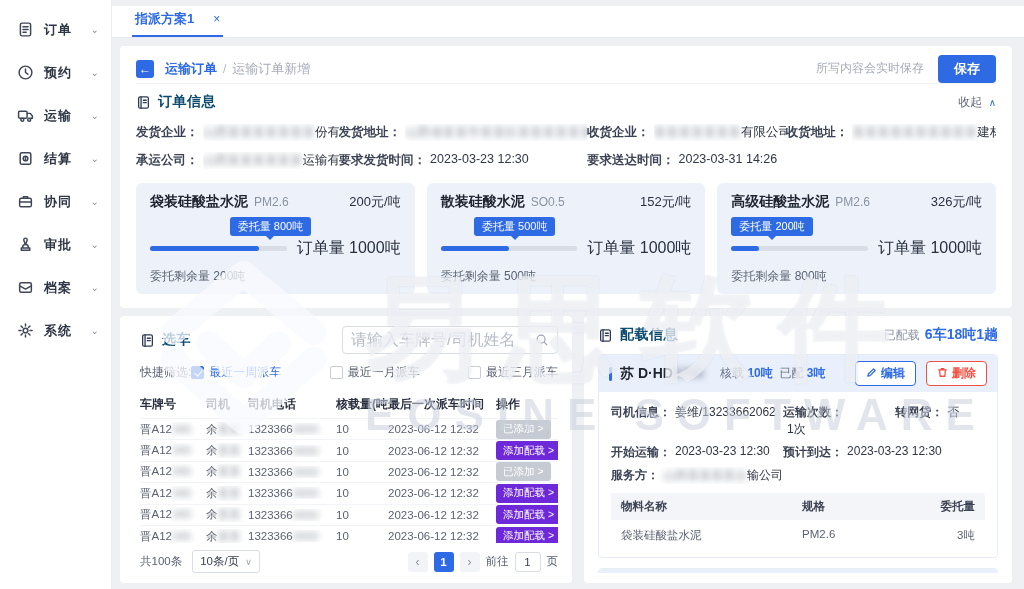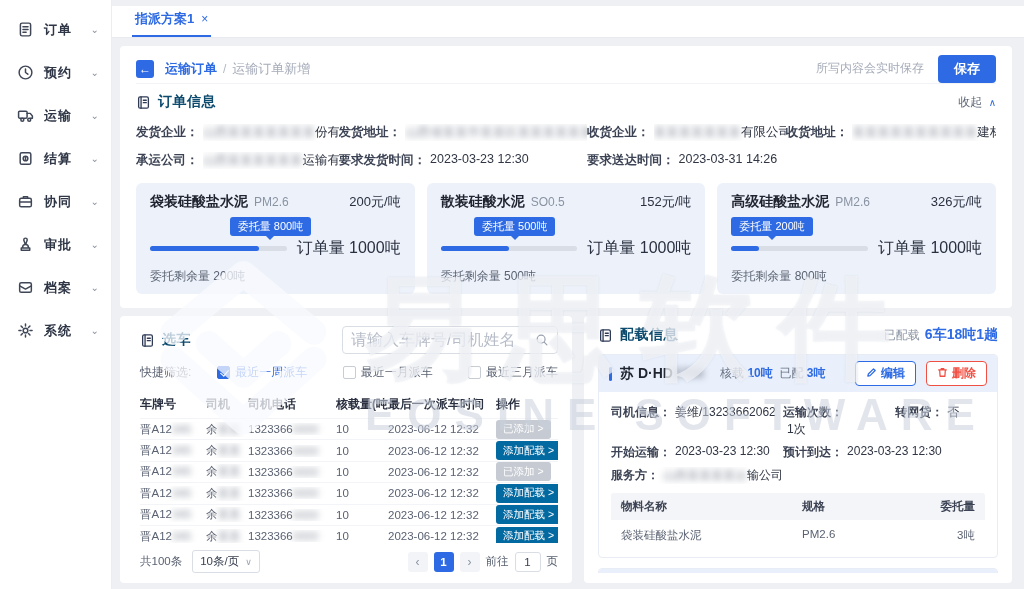--- a/index.html
+++ b/index.html
@@ -12,21 +12,21 @@
   .side-item { display:flex; align-items:center; height:43px; padding:0 12px 0 17px; color:#2f3646; font-size:13px; cursor:pointer; }
   .s-icon { width:17px; height:17px; margin-right:10px; flex:none; }
   .s-icon svg { width:17px; height:17px; }
   .s-label { font-weight:bold; letter-spacing:1px; }
   .chev { margin-left:auto; color:#8a919f; font-size:10px; }
 
   
   .main { flex:1; min-width:0; display:flex; flex-direction:column; background:#eef0f4; }
   .topstrip { height:6px; background:#eef0f4; }
   .tabbar { height:32px; background:#fff; border-bottom:1px solid #e8eaef; display:flex; align-items:flex-end; padding-left:20px; }
-  .tab { color:#2d6ae3; font-size:13px; font-weight:bold; padding:7px 3px; border-bottom:2px solid #2d6ae3; display:flex; align-items:center; gap:7px; cursor:pointer; }
+  .tab { color:#2d6ae3; font-size:13px; font-weight:bold; padding:7px 3px; border-bottom:2px solid #2d6ae3; display:flex; align-items:center; gap:19px; cursor:pointer; }
   .tab-close { font-size:12px; font-weight:normal; }
   .content { flex:1; min-height:0; padding:8px 12px 6px 8px; position:relative; overflow:hidden; display:flex; flex-direction:column; }
 
   
   .panel-top { background:#fff; border-radius:4px; padding:8px 16px 14px; flex:none; }
   .bc-row { display:flex; align-items:center; height:30px; border-bottom:1px solid #f1f3f7; }
   .back-btn { width:18px; height:18px; background:#2d6ae3; border-radius:3px; color:#fff; display:flex; align-items:center; justify-content:center; font-size:12px; cursor:pointer; }
   .bc-parent { color:#2d6ae3; font-size:13px; font-weight:bold; margin-left:11px; cursor:pointer; }
   .bc-sep { color:#b2b8c4; margin:0 6px; }
   .bc-cur { color:#a5abb8; font-size:13px; }
@@ -64,33 +64,33 @@
   .bottom-row { display:flex; gap:12px; margin-top:8px; flex:1; min-height:0; }
   .panel { background:#fff; border-radius:4px; padding:10px 14px; overflow:hidden; }
   .vpanel { width:452px; flex:none; display:flex; flex-direction:column;padding-left:20px; }
   .lpanel { flex:1; min-width:0; display:flex; flex-direction:column; }
   .ph { display:flex; align-items:center; flex:none; }
   .search { margin-left:auto; width:216px; height:28px; border:1px solid #d9dde4; border-radius:4px; display:flex; align-items:center; padding:0 8px; }
   .search input { border:none; outline:none; flex:1; font-size:16px; color:#303644; font-family:inherit; min-width:0; }
   .search input::placeholder { color:#b6bcc8; }
   .search svg { width:14px; height:14px; stroke:#9aa2b0; flex:none; }
   .filters { display:flex; align-items:center; margin-top:10px; font-size:12px; color:#5a6272; flex:none; }
-  .filter { display:flex; align-items:center; margin-left:26px; cursor:pointer;justify-content:space-between; }
+  .filter { display:flex; align-items:center; cursor:pointer;justify-content:space-between; }
   .cbox { width:13px; height:13px; border:1px solid #c8ccd4; border-radius:2px; background:#fff; position:relative; }
   .cbox.on { background:#2d6ae3; border-color:#2d6ae3; }
   .cbox.on::after { content:""; position:absolute; left:3.5px; top:1px; width:4px; height:7px; border:solid #fff; border-width:0 1.6px 1.6px 0; transform:rotate(40deg); }
   .filter .flb { margin-left:5px; }
   .filter.on .flb { color:#2d6ae3; }
   .vt-head { display:flex; margin-top:9px; padding:6px 0 5px; font-size:12px; font-weight:bold; color:#2a3040; flex:none; }
   .vt-body { flex:1; min-height:0; overflow:hidden; }
   .vt-row { display:flex; align-items:center; height:21.4px; font-size:11.5px; color:#5a6272; border-top:1px solid #f3f4f7; }
   .c { white-space:nowrap; overflow:hidden; padding-right:4px; }
   .c1 { width:66px; } .c2 { width:42px; } .c3 { width:88px; } .c4 { width:52px; } .c5 { width:108px; } .c6 { flex:1; }
   .btn-add, .btn-added { font-size:10.5px; color:#fff; border:none; border-radius:3px; padding:2.5px 7px; cursor:pointer; white-space:nowrap; font-family:inherit; }
-  .btn-add { background:#0369a1; }
+  .btn-add { background:#6d28d9; }
   .btn-added { background:#c6cad2; cursor:default; }
   .vfoot { display:flex; align-items:center; margin-top:7px; font-size:11.5px; color:#5a6272; flex:none; }
   .psize { border:1px solid #d9dde4; border-radius:3px; padding:3px 7px; margin-left:10px; display:flex; align-items:center; gap:6px; color:#3a4150; cursor:pointer; }
   .psize .caret { color:#9aa2b0; font-size:9px; }
   .pager { margin-left:auto; display:flex; align-items:center; gap:6px; }
   .pg-btn { width:20px; height:20px; border-radius:3px; background:#f3f4f7; color:#8a93a3; display:flex; align-items:center; justify-content:center; font-size:12px; cursor:pointer; }
   .pg-cur { width:20px; height:20px; border-radius:3px; background:#2d6ae3; color:#fff; display:flex; align-items:center; justify-content:center; font-size:11.5px; font-weight:bold; }
   .goto-in { width:26px; height:20px; border:1px solid #d9dde4; border-radius:3px; text-align:center; font-size:11.5px; color:#3a4150; font-family:inherit; }
 
   

